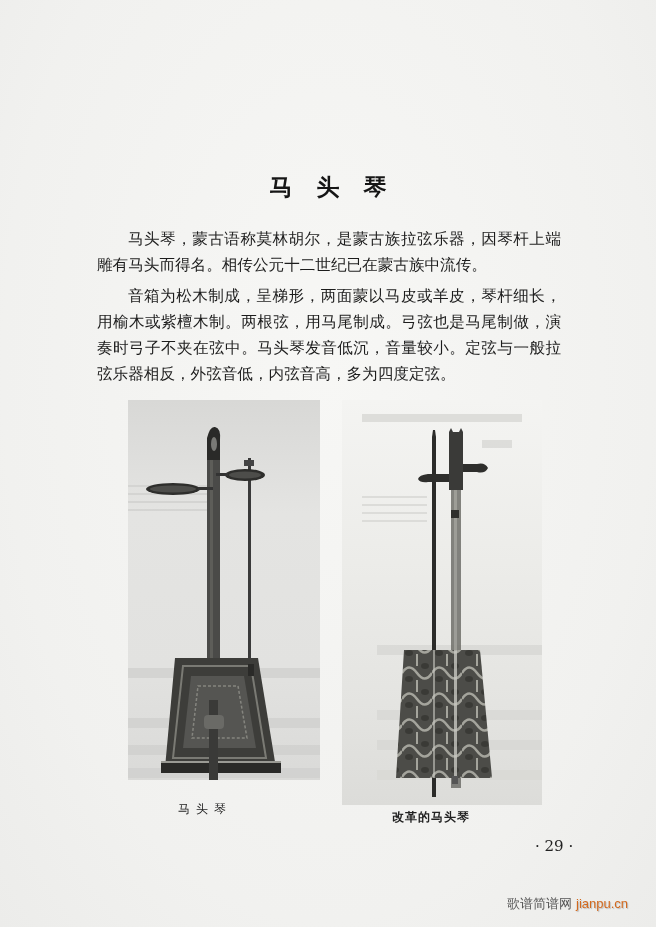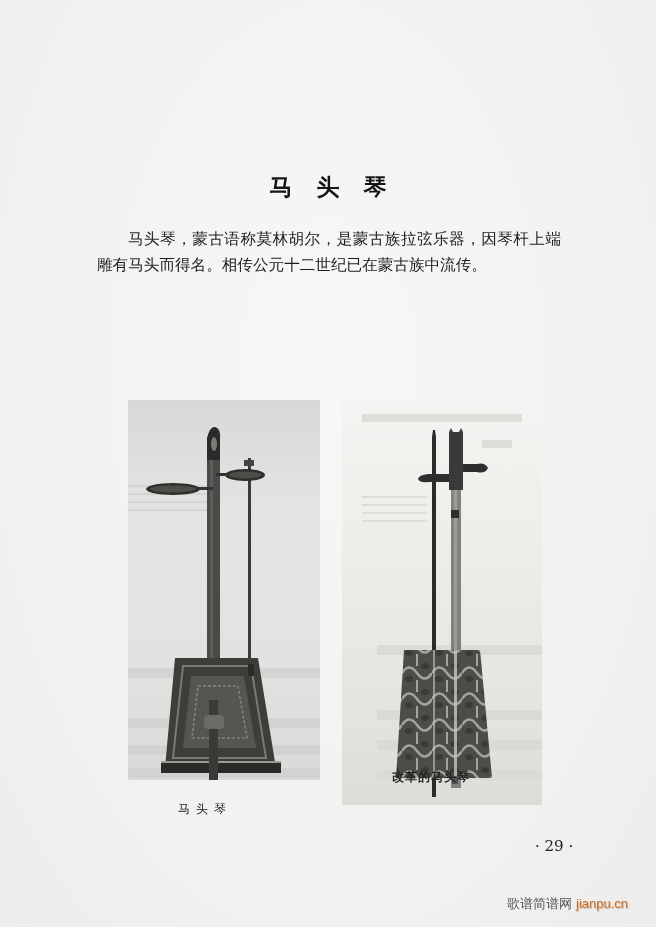--- a/index.html
+++ b/index.html
@@ -31,21 +31,21 @@
   .photo-left { left: 128px; top: 400px; width: 192px; height: 380px;
     background: linear-gradient(180deg, #d8d8d6 0%, #e4e4e2 30%, #e2e2e0 70%, #dadad8 100%); }
   .photo-right { left: 342px; top: 400px; width: 200px; height: 405px;
     background: linear-gradient(180deg, #f4f4f2 0%, #ecece9 40%, #e4e4e1 75%, #dcdcd9 100%); }
 
   .caption {
     position: absolute; font-size: 12px; color: #222;
     font-family: "DejaVu Serif", "Liberation Serif", serif;
   }
   .caption-left { left: 178px; top: 801px; letter-spacing: 6px; }
-  .caption-right { left: 392px; top: 769px; font-weight: bold; letter-spacing: 1px; }
+  .caption-right { left: 392px; top: 809px; font-weight: bold; letter-spacing: 1px; }
 
   .page-number {
     position: absolute; left: 535px; top: 837px;
     font-family: "DejaVu Serif", "Liberation Serif", serif;
     font-size: 15px; color: #222;
   }
   .watermark {
     position: absolute; left: 507px; top: 895px;
     font-size: 13px; color: #555;
     font-family: Liberation Sans, sans-serif;
@@ -54,20 +54,21 @@
 </style>
 </head>
 <body>
 
 <div class="page">
 
   <div class="title">马头琴</div>
 
   <div class="body-text">
     <p>马头琴，蒙古语称莫林胡尔，是蒙古族拉弦乐器，因琴杆上端雕有马头而得名。相传公元十二世纪已在蒙古族中流传。</p>
+    <p>音箱为松木制成，呈梯形，两面蒙以马皮或羊皮，琴杆细长，用榆木或紫檀木制。两根弦，用马尾制成。弓弦也是马尾制做，演奏时弓子不夹在弦中。马头琴发音低沉，音量较小。定弦与一般拉弦乐器相反，外弦音低，内弦音高，多为四度定弦。</p>
   </div>
 
   <div class="photo photo-left">
     <svg width="192" height="380" viewBox="0 0 192 380">
 
       <g fill="#cfcfcd" opacity="0.7">
         <rect x="0" y="85" width="80" height="2"></rect>
         <rect x="0" y="93" width="90" height="2"></rect>
         <rect x="0" y="101" width="80" height="2"></rect>
         <rect x="0" y="109" width="85" height="2"></rect>

